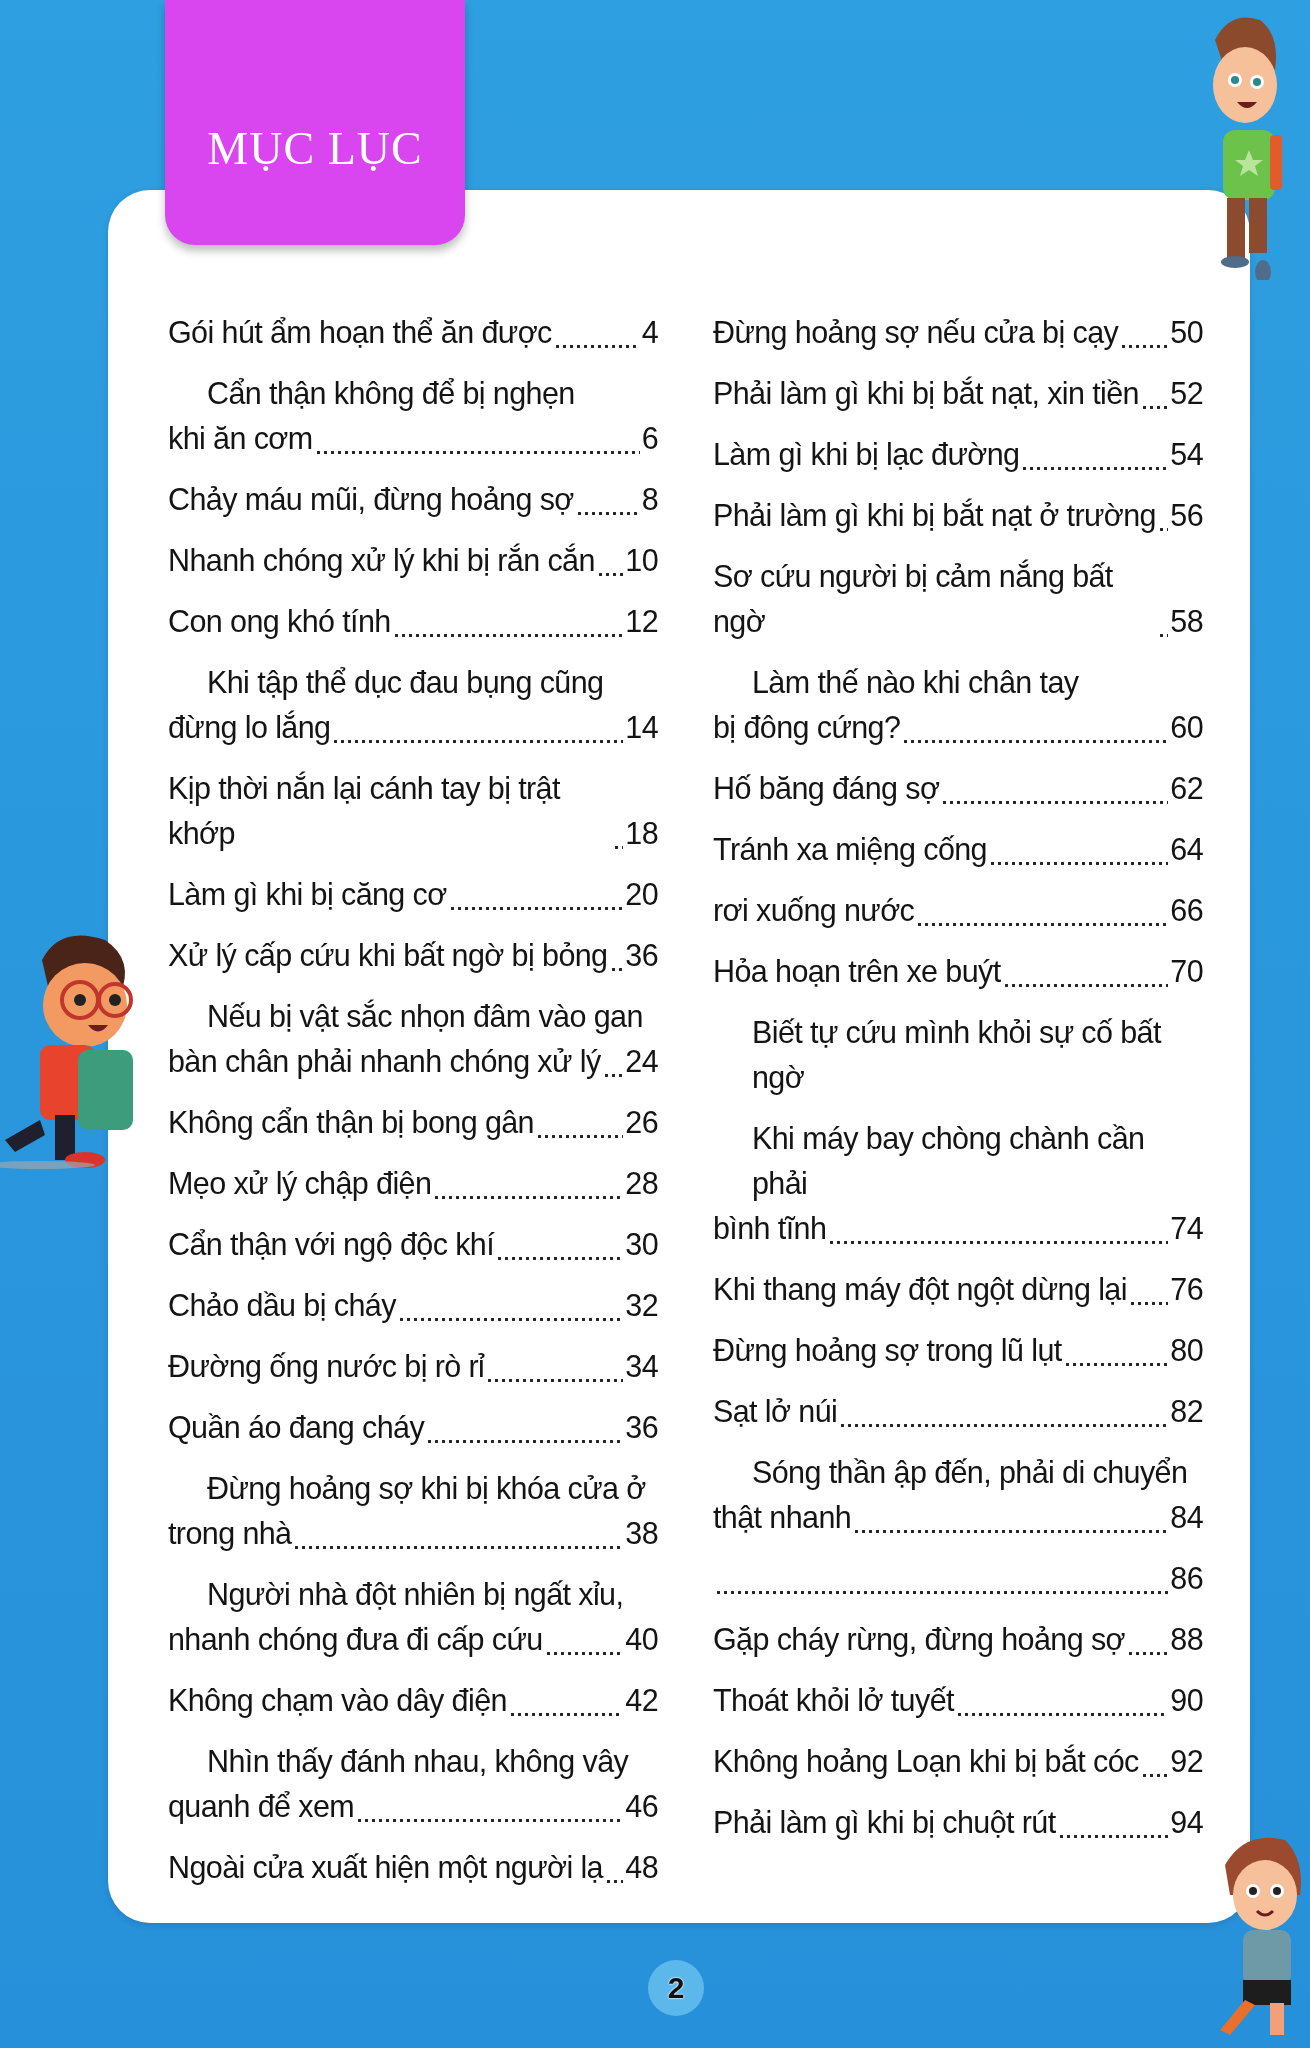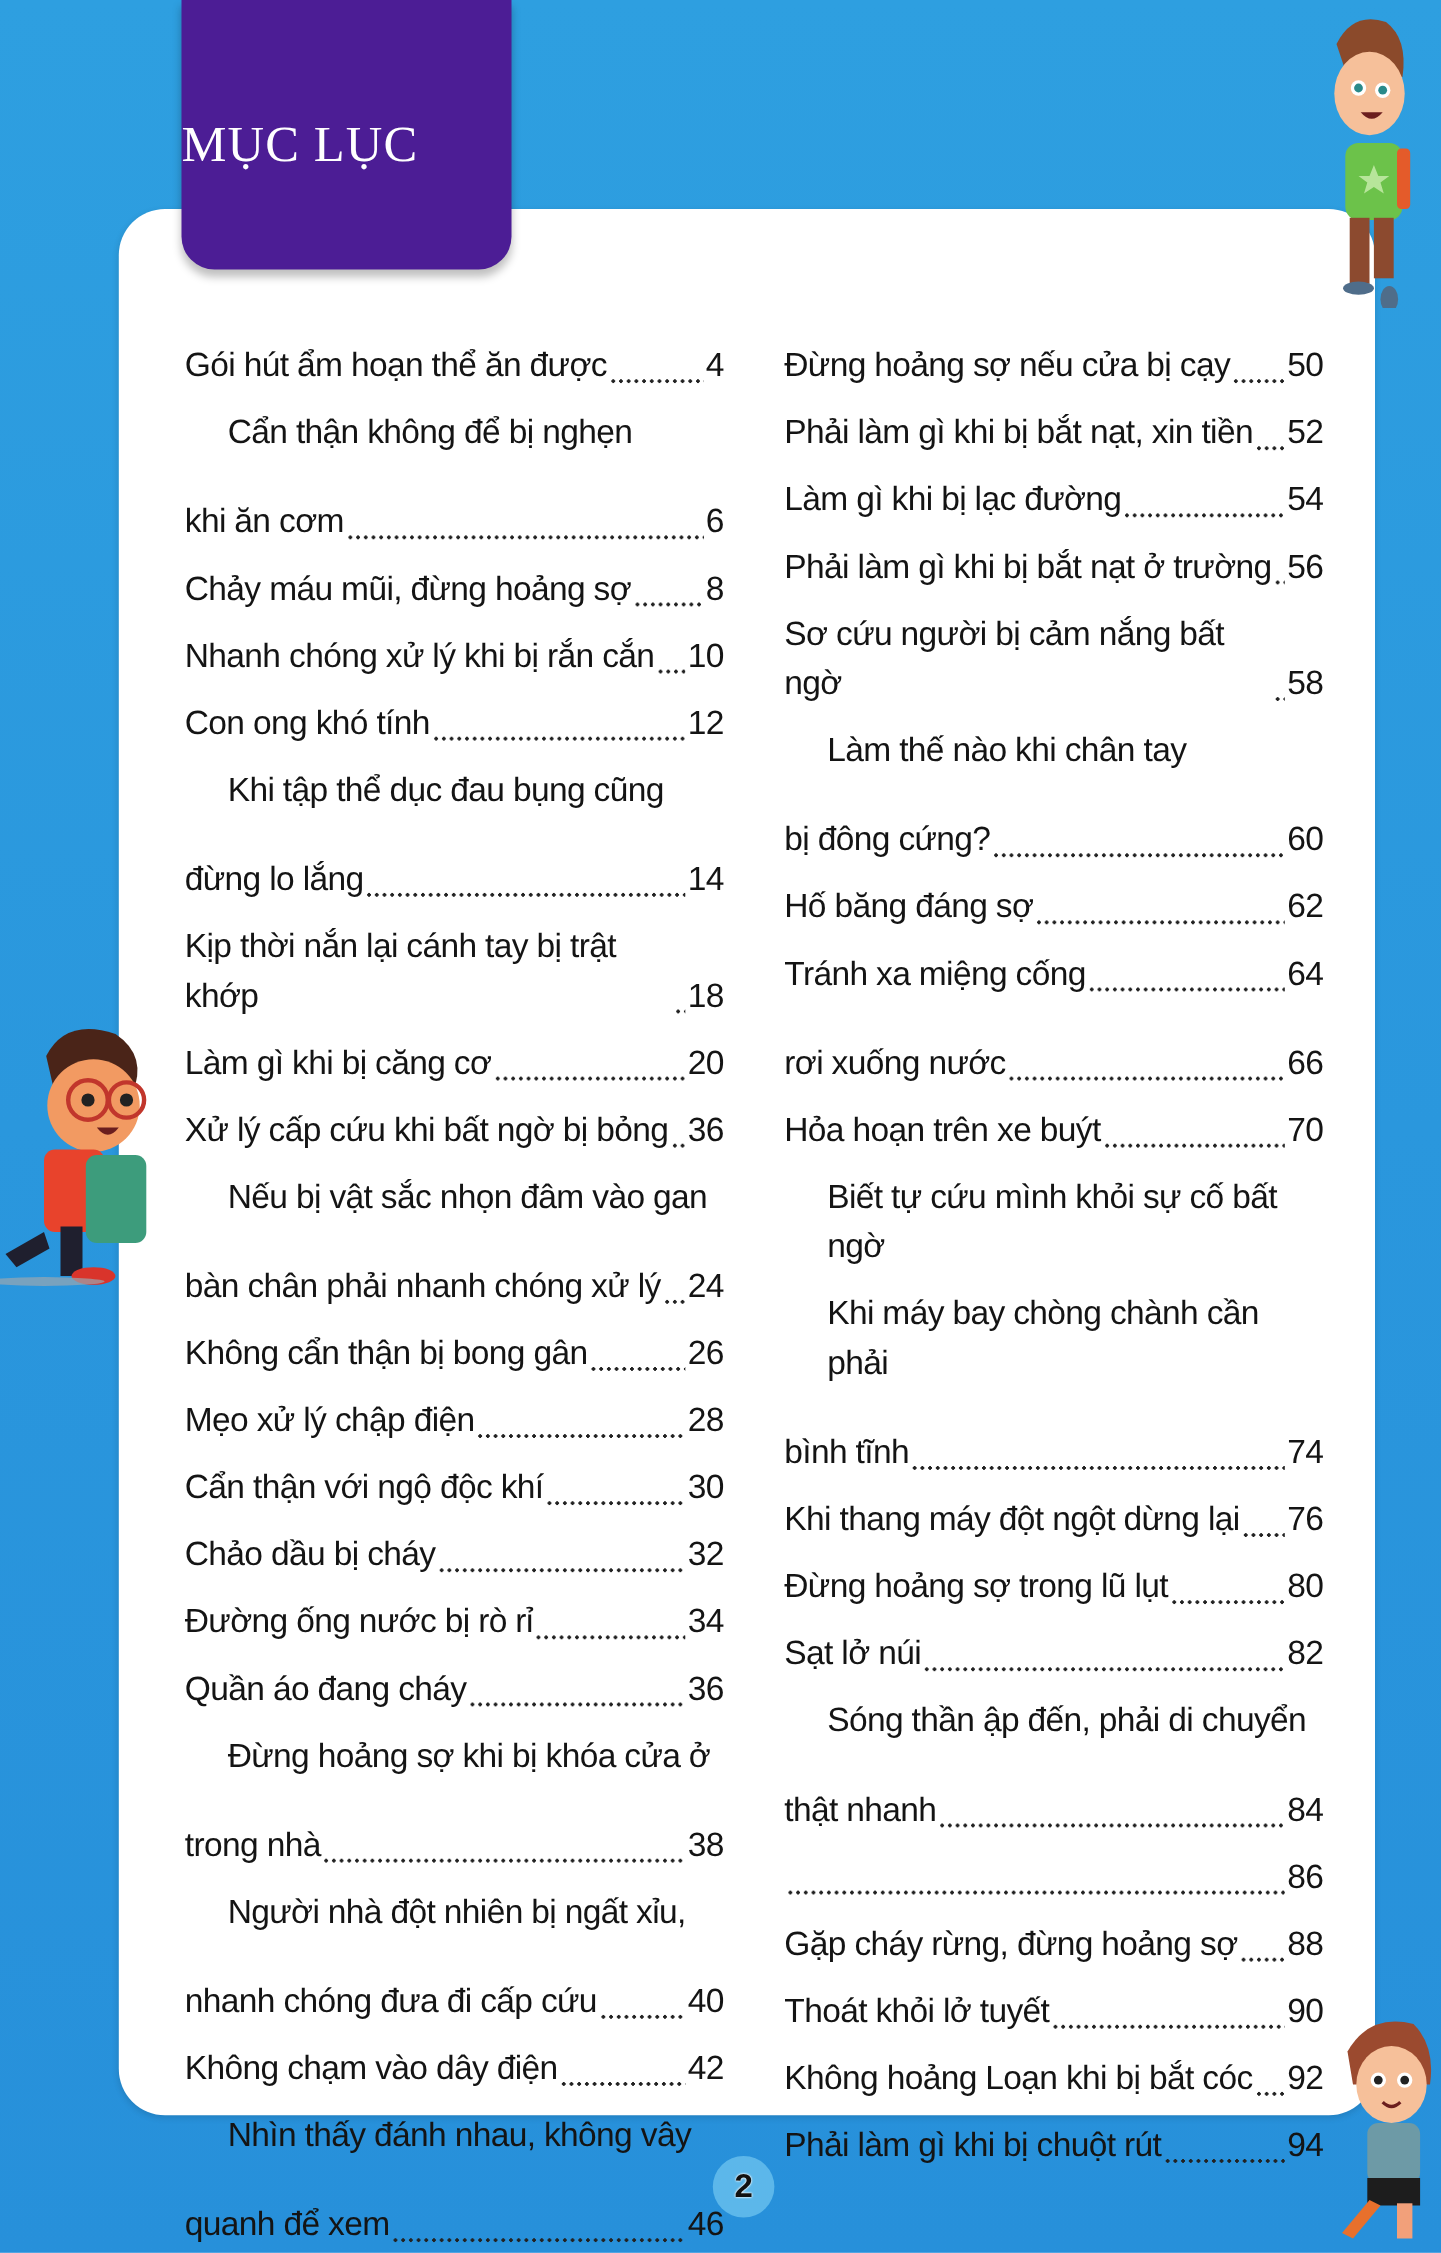--- a/index.html
+++ b/index.html
@@ -9,23 +9,23 @@
     background: linear-gradient(180deg, #2e9fe0 0%, #2a97dd 50%, #2790da 100%);
     font-family: "Liberation Sans", "DejaVu Sans", sans-serif;
   }
   .panel {
     position: absolute; left: 108px; top: 190px; width: 1142px; height: 1733px;
     background: #ffffff; border-radius: 42px;
     box-shadow: 0 2px 6px rgba(0,0,0,0.12);
   }
   .tab {
     position: absolute; left: 165px; top: 0; width: 300px; height: 245px;
-    background: #4c1d95; border-radius: 0 0 30px 30px;
+    background: #d946ef; border-radius: 0 0 30px 30px;
     box-shadow: 0 6px 8px rgba(0,0,0,0.25);
-    display: flex; align-items: flex-end; justify-content: flex-start; padding-bottom: 88px;
+    display: flex; align-items: flex-end; justify-content: center; padding-bottom: 70px;
   }
   .tab-title {
     color: #fff; font-family: "Liberation Serif", "DejaVu Serif", serif;
     font-size: 46px; letter-spacing: 1px;
   }
   .col { position: absolute; top: 310px; width: 490px; }
   .col.left { left: 168px; }
   .col.right { left: 713px; }
   .entry {
     display: flex; align-items: flex-end;
@@ -34,21 +34,21 @@
   }
   .entry .title { flex: 0 1 auto; }
   .entry .dots {
     flex: 1 1 auto; min-width: 10px; height: 45px; margin: 0 2px;
     background-image: radial-gradient(circle, #222 1.4px, transparent 1.6px);
     background-size: 7px 7px; background-repeat: repeat-x; background-position: 0 33px;
   }
   .entry .page { flex: 0 0 auto; }
   .multi { display: block; }
   .multi .l1 { display: block; margin-left: 39px; }
-  .multi .l2 { display: flex; align-items: center; margin-top: 36px; }
+  .multi .l2 { display: flex; align-items: center; }
   .pagenum {
     position: absolute; left: 648px; top: 1960px; width: 56px; height: 56px;
     border-radius: 50%; background: #5cb7ea;
     display: flex; align-items: center; justify-content: center;
     font-size: 30px; font-weight: bold; color: #111;
     text-shadow: 0 0 2px #fff, 0 0 2px #fff;
   }
   .char { position: absolute; }
 </style>
 </head>

